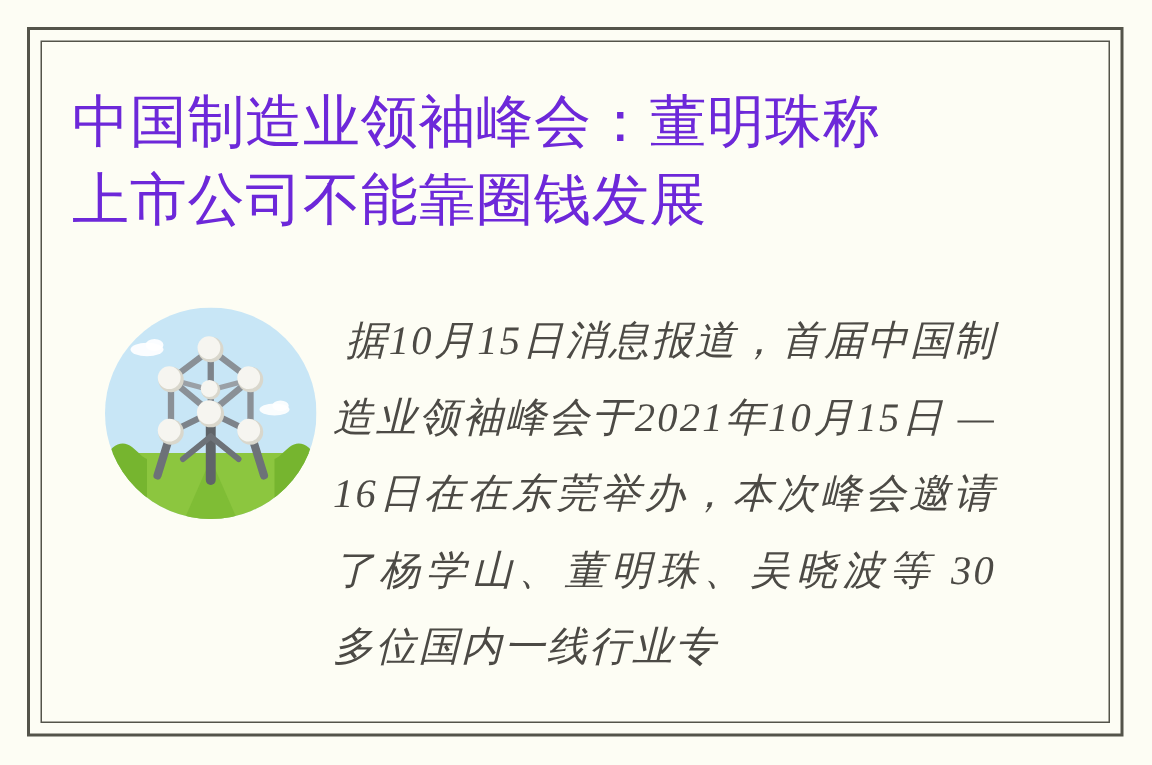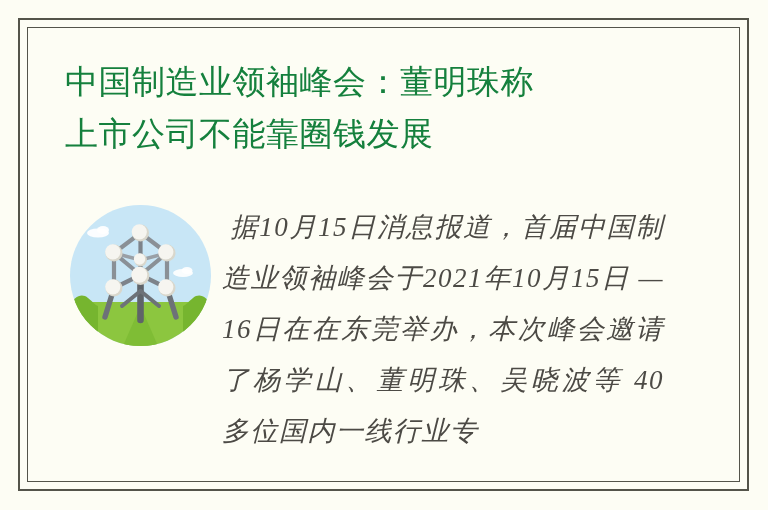--- a/index.html
+++ b/index.html
@@ -37,28 +37,28 @@
     top: 27px;
     width: 713px;
     height: 455px;
     border: 1px solid #54544a;
     box-sizing: border-box;
   }
 
   
   .headline {
     position: absolute;
-    left: 65px;
+    left: 48px;
     top: 56px;
     width: 640px;
     font-family: "Liberation Sans", "DejaVu Sans", sans-serif;
-    font-size: 33px;
+    font-size: 38px;
     line-height: 52px;
     letter-spacing: 0.5px;
-    color: #15803d;
+    color: #6d28d9;
     font-weight: 400;
     white-space: pre-line;
   }
 
   
   .body-area {
     position: absolute;
     left: 52px;
     top: 200px;
     width: 660px;
@@ -186,16 +186,16 @@
             <circle cx="44" cy="83" r="8.5" fill="#d9d7cc"></circle>
             <circle cx="42.8" cy="81.8" r="7.6" fill="#f6f5f0"></circle>
 
             <circle cx="97" cy="83" r="8.5" fill="#d9d7cc"></circle>
             <circle cx="95.8" cy="81.8" r="7.6" fill="#f6f5f0"></circle>
           </g>
         </g>
       </svg>
     </div>
 
-    <div class="article-text"> 据10月15日消息报道，首届中国制造业领袖峰会于2021年10月15日 —16日在在东莞举办，本次峰会邀请了杨学山、董明珠、吴晓波等 40 多位国内一线行业专</div>
+    <div class="article-text"> 据10月15日消息报道，首届中国制造业领袖峰会于2021年10月15日 —16日在在东莞举办，本次峰会邀请了杨学山、董明珠、吴晓波等 30 多位国内一线行业专</div>
 
   </div>
 </div>
 
 </body></html>

